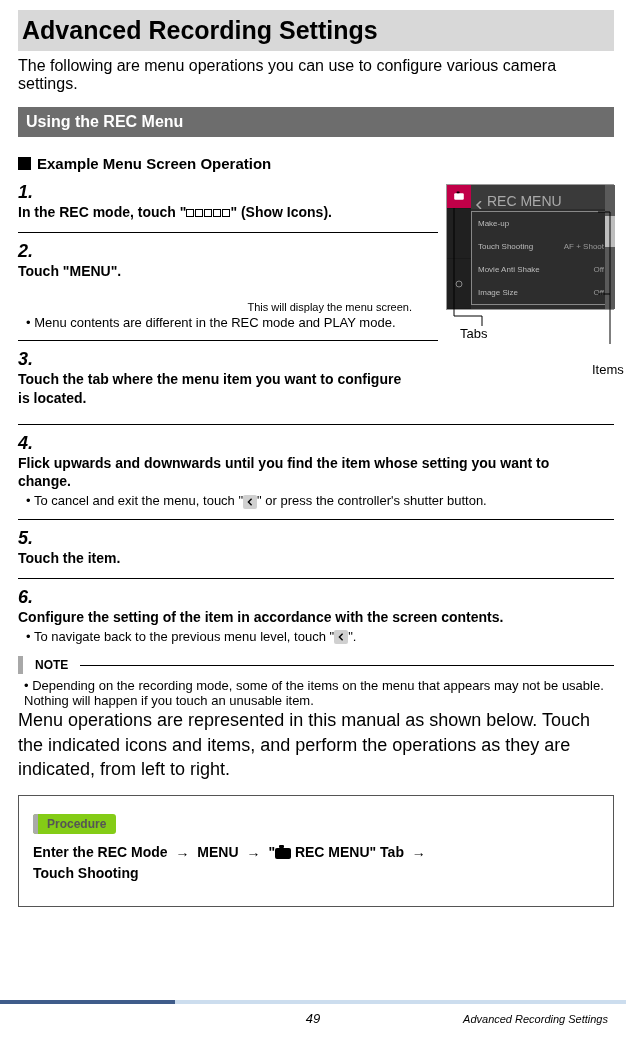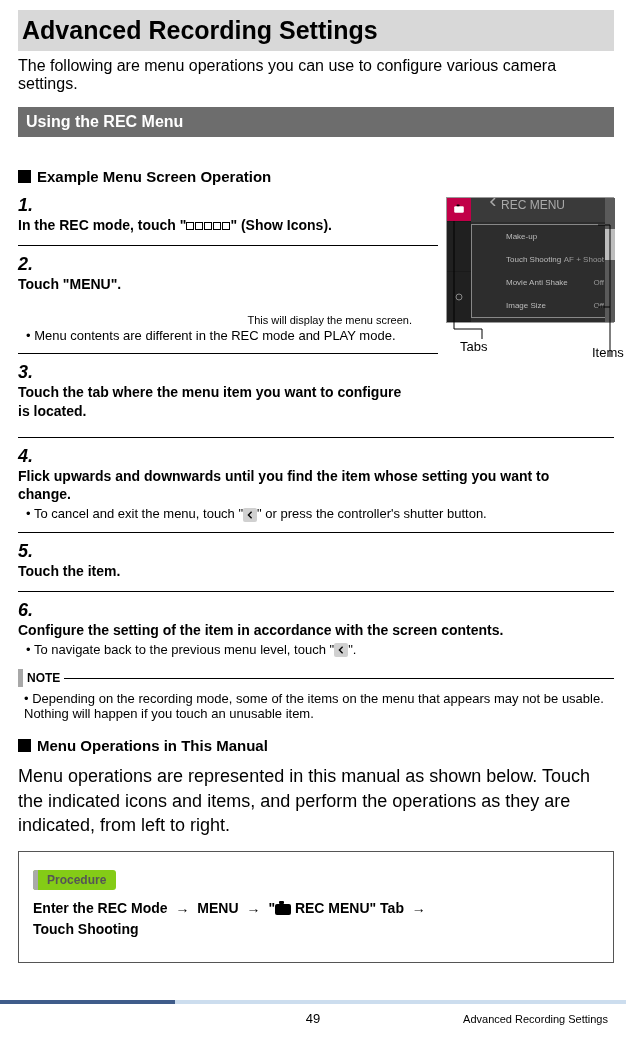--- a/index.html
+++ b/index.html
@@ -5,21 +5,21 @@
   * { box-sizing: border-box; margin: 0; padding: 0; }
   html, body { width: 626px; height: 1040px; font-family: Arial, Helvetica, sans-serif; color: #000; background: #fff; }
   body { position: relative; overflow: hidden; }
   .page { padding: 10px 12px 0 18px; }
 
   .title-bar { background: #d8d8d8; padding: 6px 4px 6px 4px; margin-bottom: 6px; }
   .title-bar h1 { font-size: 25px; font-weight: bold; }
 
   .intro { font-size: 16px; margin-bottom: 14px; }
 
-  .section-bar { background: #6d6d6d; color: #fff; font-weight: bold; padding: 6px 8px; font-size: 16px; margin-bottom: 31px; }
+  .section-bar { background: #6d6d6d; color: #fff; font-weight: bold; padding: 6px 8px; font-size: 16px; margin-bottom: 18px; }
 
   .sub-heading { font-size: 15px; font-weight: bold; margin-bottom: 10px; display: flex; align-items: center; gap: 6px; }
   .sub-heading .sq { width: 13px; height: 13px; background: #000; display: inline-block; }
 
   .content-flex { display: flex; gap: 8px; }
   .steps-col { flex: 1; }
   .figure-col { width: 170px; position: relative; }
 
   .step { margin-bottom: 10px; }
   .step .num { font-size: 18px; font-style: italic; font-weight: bold; display: inline-block; width: 22px; vertical-align: top; }
@@ -39,42 +39,42 @@
   .cam-icon { display:inline-block; width: 16px; height: 11px; background:#000; border-radius:2px; vertical-align:middle; position:relative; }
   .cam-icon::after{ content:""; position:absolute; top:-3px; left:4px; width:5px; height:3px; background:#000; border-radius:1px; }
 
   
   .fig-outer { position: relative; margin-top: 2px; }
   .ui-shot { width: 168px; background: #2d2d2d; border: 1px solid #999; position: relative; }
   .ui-top { display:flex; height:24px; }
   .side-tabs { width: 24px; display:flex; flex-direction:column; }
   .side-tab { flex:1; background:#202020; border-bottom:1px solid #1a1a1a; display:flex; align-items:center; justify-content:center; }
   .side-tab.active { background:#c10048; }
-  .ui-head { flex:1; background:#3a3a3a; display:flex; align-items:flex-start; padding-left:18px; color:#aaa; font-size:12px; gap:4px; }
+  .ui-head { flex:1; background:#3a3a3a; display:flex; align-items:flex-end; padding-left:4px; color:#aaa; font-size:14px; gap:4px; }
   .ui-body { display:flex; }
-  .menu-list { flex:1; border:1px solid #888; margin:2px 2px 4px 0;padding-left:28px; }
+  .menu-list { flex:1; border:1px solid #888; margin:2px 2px 4px 0; }
   .menu-row { display:flex; justify-content:space-between; padding:7px 6px; font-size:8px; color:#999; border-bottom:0; }
   .menu-row span:first-child { color:#bbb; }
   .right-strip { position:absolute; right:-2px; top:0; width:10px; height:100%; display:flex; flex-direction:column; }
   .right-strip div { flex:1; background:#5a5a5a; }
   .right-strip div:nth-child(2){ background:#bdbdbd; }
 
-  .note-row { display:flex; align-items:center; gap:4px; margin-top:12px; margin-bottom:4px; }
+  .note-row { display:flex; align-items:center; gap:12px; margin-top:12px; margin-bottom:4px; }
   .note-bar { width:5px; height:18px; background:#a8a8a8; }
   .note-label { font-size:12px; font-weight:bold; }
   .note-body { font-size:13px; padding-left:6px; }
   .note-body::before { content:"• "; }
 
   .proc-box { border:1px solid #555; padding:18px 14px 22px 14px; margin-top:14px; }
   .proc-tag { display:inline-block; background:#84cc16; color:#555; font-size:12px; font-weight:bold; padding:3px 10px 3px 14px; border-radius:3px; position:relative; margin-bottom:8px; }
   .proc-tag::before { content:""; position:absolute; left:0; top:0; bottom:0; width:5px; background:#aaa; border-top-left-radius:3px; border-bottom-left-radius:3px; }
   .proc-text { font-size:14px; font-weight:bold; line-height:1.5; }
   .arrow { display:inline-block; margin:0 4px; }
 
-  .footer { position:absolute; bottom:14px; left:0; right:0; display:flex; justify-content:flex-start; align-items:center; font-size:11px;}
+  .footer { position:absolute; bottom:14px; left:0; right:0; display:flex; justify-content:flex-start; align-items:center; font-size:11px;font-style:italic;}
   .footer .pg { font-size:13px; margin:0 auto; }
   .footer .chap { position:absolute; right:18px; font-size:11px; }
   .footer-bar { position:absolute; bottom:36px; left:0; width:100%; height:4px; background:linear-gradient(to right, #3f5c8a 0%, #3f5c8a 28%, #cde 28%, #cde 100%);}
 </style>
 </head>
 <body>
 
 <div class="page">
   <div class="title-bar">
     <h1>Advanced Recording Settings</h1>
@@ -179,21 +179,21 @@
             </div>
         </div>
 
         <svg style="position:absolute;left:-4px;top:0;width:180px;height:180px;pointer-events:none">
           <path d="M12 24 L12 132 L40 132 L40 142" stroke="#000" fill="none" stroke-width="1"></path>
           <path d="M156 28 L168 28 L168 132 M156 110 L168 110" stroke="#000" fill="none" stroke-width="1"></path>
           <path d="M24 28 L28 28 M24 110 L28 110" stroke="#000" fill="none" stroke-width="0"></path>
           <path d="M168 132 L168 160" stroke="#000" fill="none" stroke-width="1"></path>
         </svg>
         <div style="position:absolute;left:14px;top:142px;font-size:13px">Tabs</div>
-        <div style="position:absolute;left:146px;top:148px;font-size:13px">Items</div>
+        <div style="position:absolute;left:146px;top:178px;font-size:13px">Items</div>
       </div>
     </div>
   </div>
 
   <hr class="hr">
 
   <div class="step">
     <span class="num">4.</span>
     <span class="body">
       <div class="st">Flick upwards and downwards until you find the item whose setting you want to change.</div>
@@ -230,24 +230,20 @@
     </span>
   </div>
 
   <div class="note-row">
     <div class="note-bar"></div>
     <div class="note-label">NOTE</div>
     <div style="flex:1;height:1px;background:#000"></div>
   </div>
   <div class="note-body">Depending on the recording mode, some of the items on the menu that appears may not be usable. Nothing will happen if you touch an unusable item.</div>
 
-  <div class="sub-heading" style="margin-top:16px">
-    <span class="sq"></span>
-    <span>Menu Operations in This Manual</span>
-  </div>
   <p style="font-size:18px;line-height:1.35">Menu operations are represented in this manual as shown below. Touch the indicated icons and items, and perform the operations as they are indicated, from left to right.</p>
 
   <div class="proc-box">
     <div class="proc-tag">Procedure</div>
     <div class="proc-text">
       <span>Enter the REC Mode</span>
       <span class="arrow">→</span>
       <span>MENU</span>
       <span class="arrow">→</span>
       <span>"</span><span class="cam-icon"></span><span> REC MENU" Tab</span>

